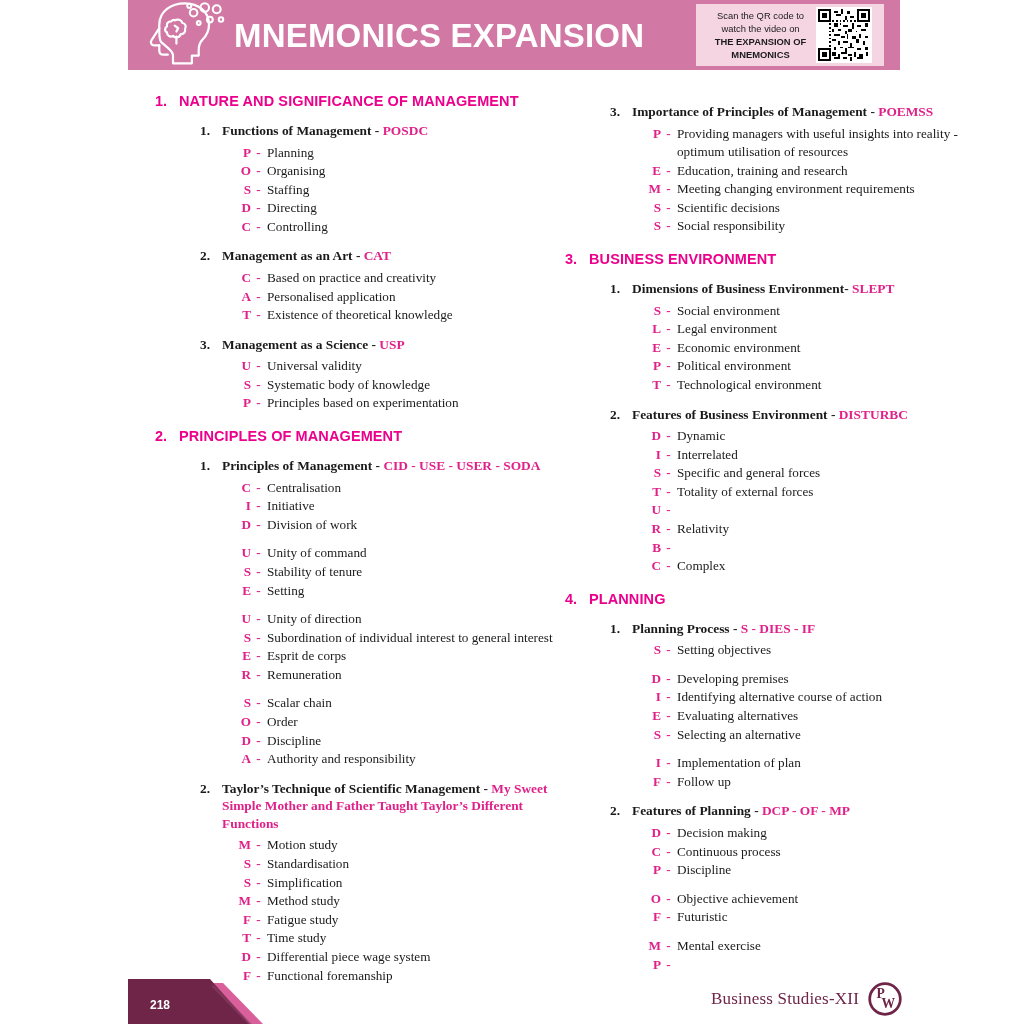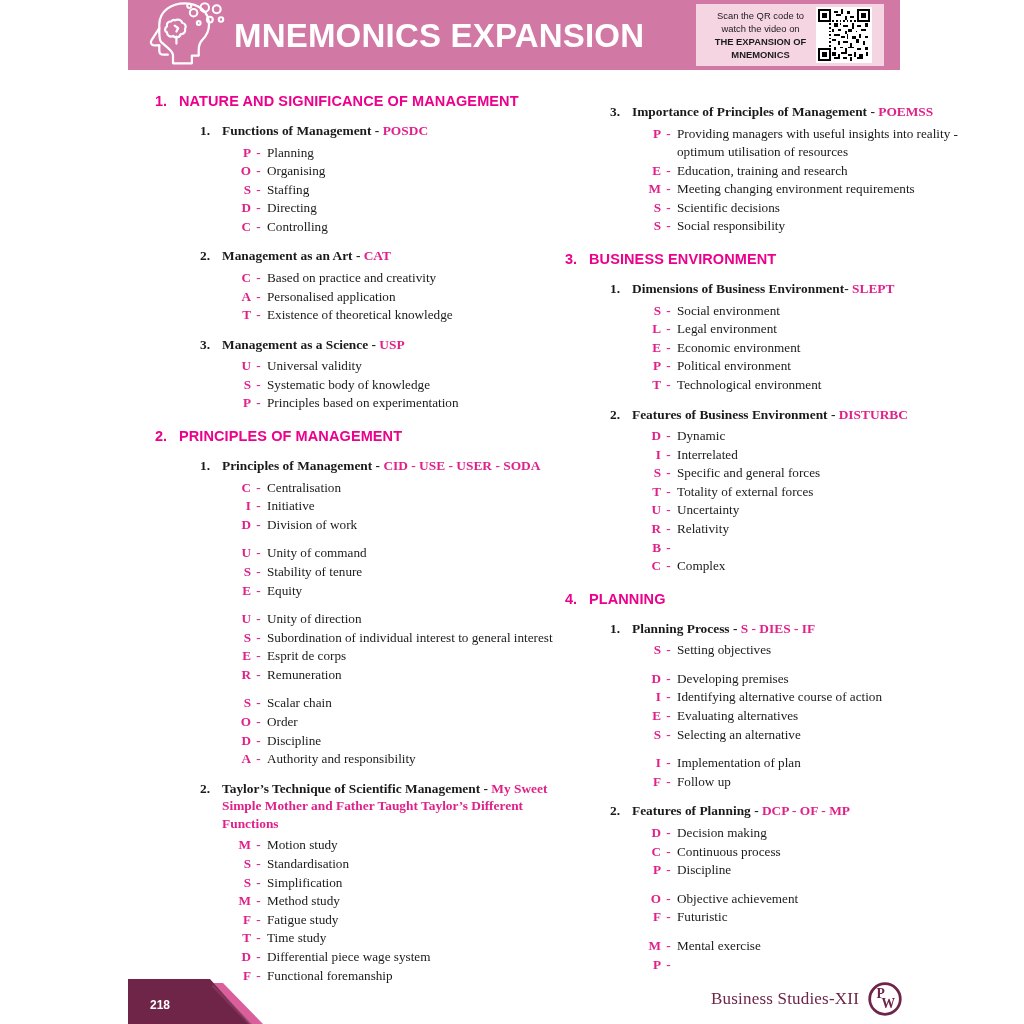--- a/index.html
+++ b/index.html
@@ -471,21 +471,21 @@
               <div class="row-text">Unity of command</div>
             </div>
             <div class="row">
               <div class="row-letter">S</div>
               <div class="row-dash">-</div>
               <div class="row-text">Stability of tenure</div>
             </div>
             <div class="row">
               <div class="row-letter">E</div>
               <div class="row-dash">-</div>
-              <div class="row-text">Equity</div>
+              <div class="row-text">Setting</div>
             </div>
           </div>
           <div class="grp">
             <div class="row">
               <div class="row-letter">U</div>
               <div class="row-dash">-</div>
               <div class="row-text">Unity of direction</div>
             </div>
             <div class="row">
               <div class="row-letter">S</div>
@@ -668,21 +668,20 @@
               <div class="row-text">Specific and general forces</div>
             </div>
             <div class="row">
               <div class="row-letter">T</div>
               <div class="row-dash">-</div>
               <div class="row-text">Totality of external forces</div>
             </div>
             <div class="row">
               <div class="row-letter">U</div>
               <div class="row-dash">-</div>
-              <div class="row-text">Uncertainty</div>
             </div>
             <div class="row">
               <div class="row-letter">R</div>
               <div class="row-dash">-</div>
               <div class="row-text">Relativity</div>
             </div>
             <div class="row">
               <div class="row-letter">B</div>
               <div class="row-dash">-</div>
               <div class="row-text"></div>

